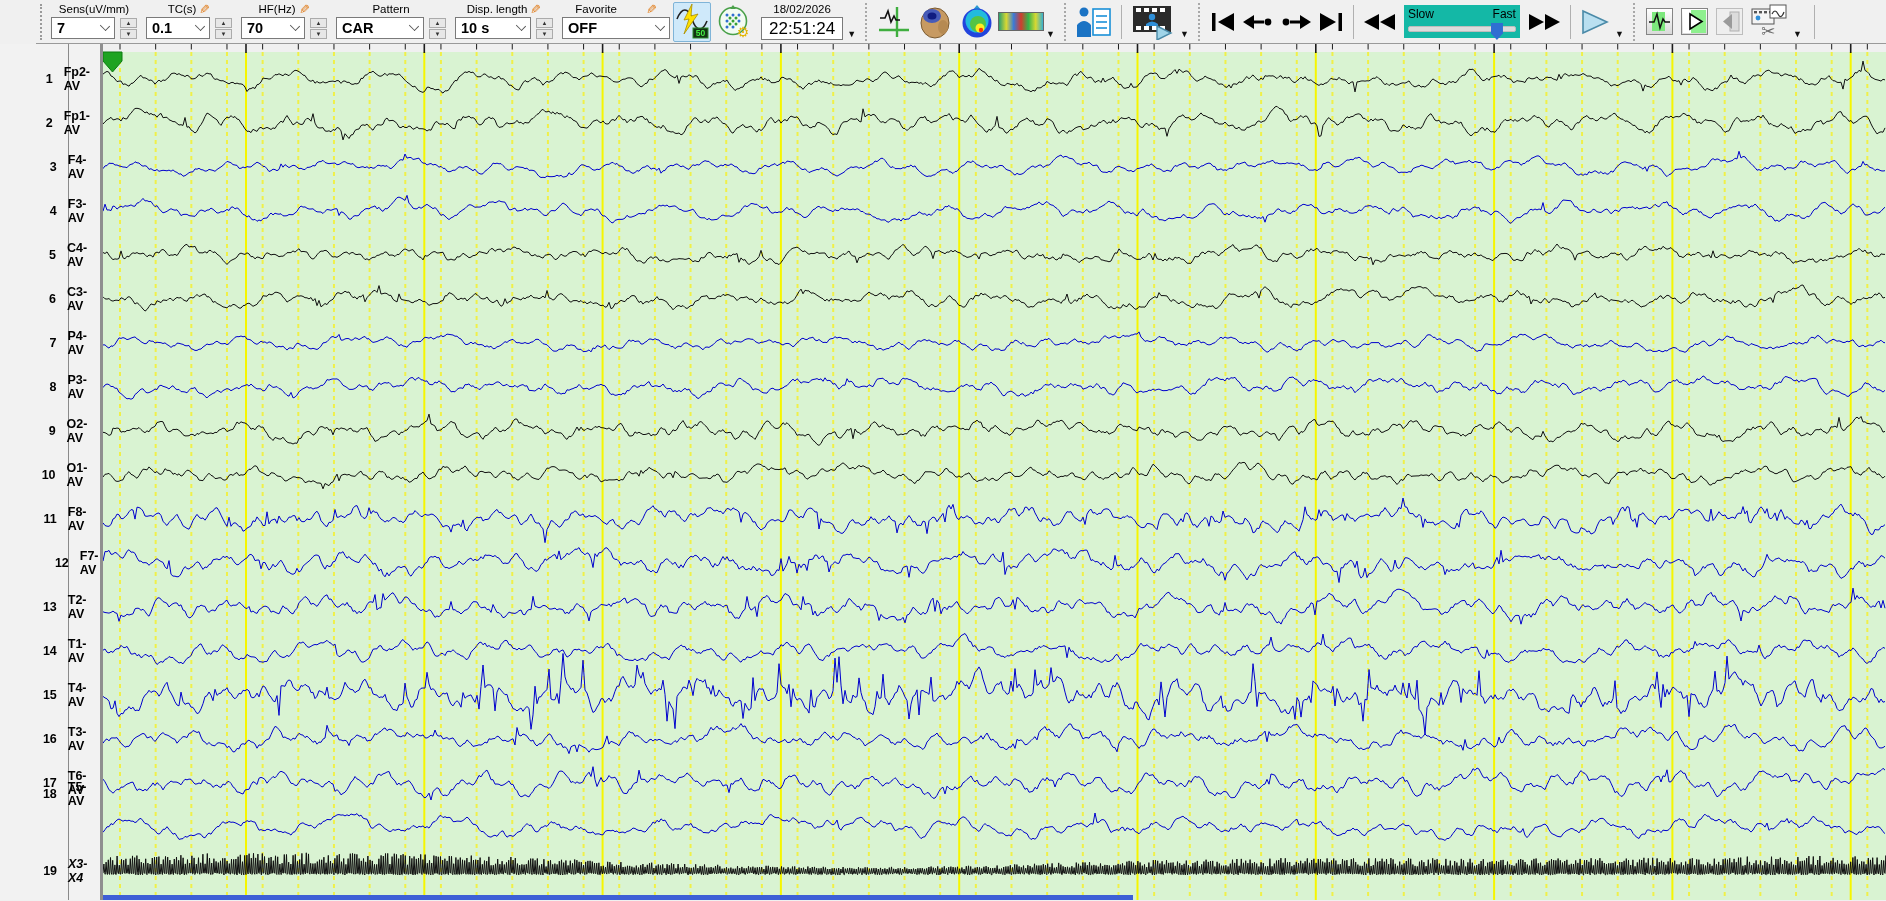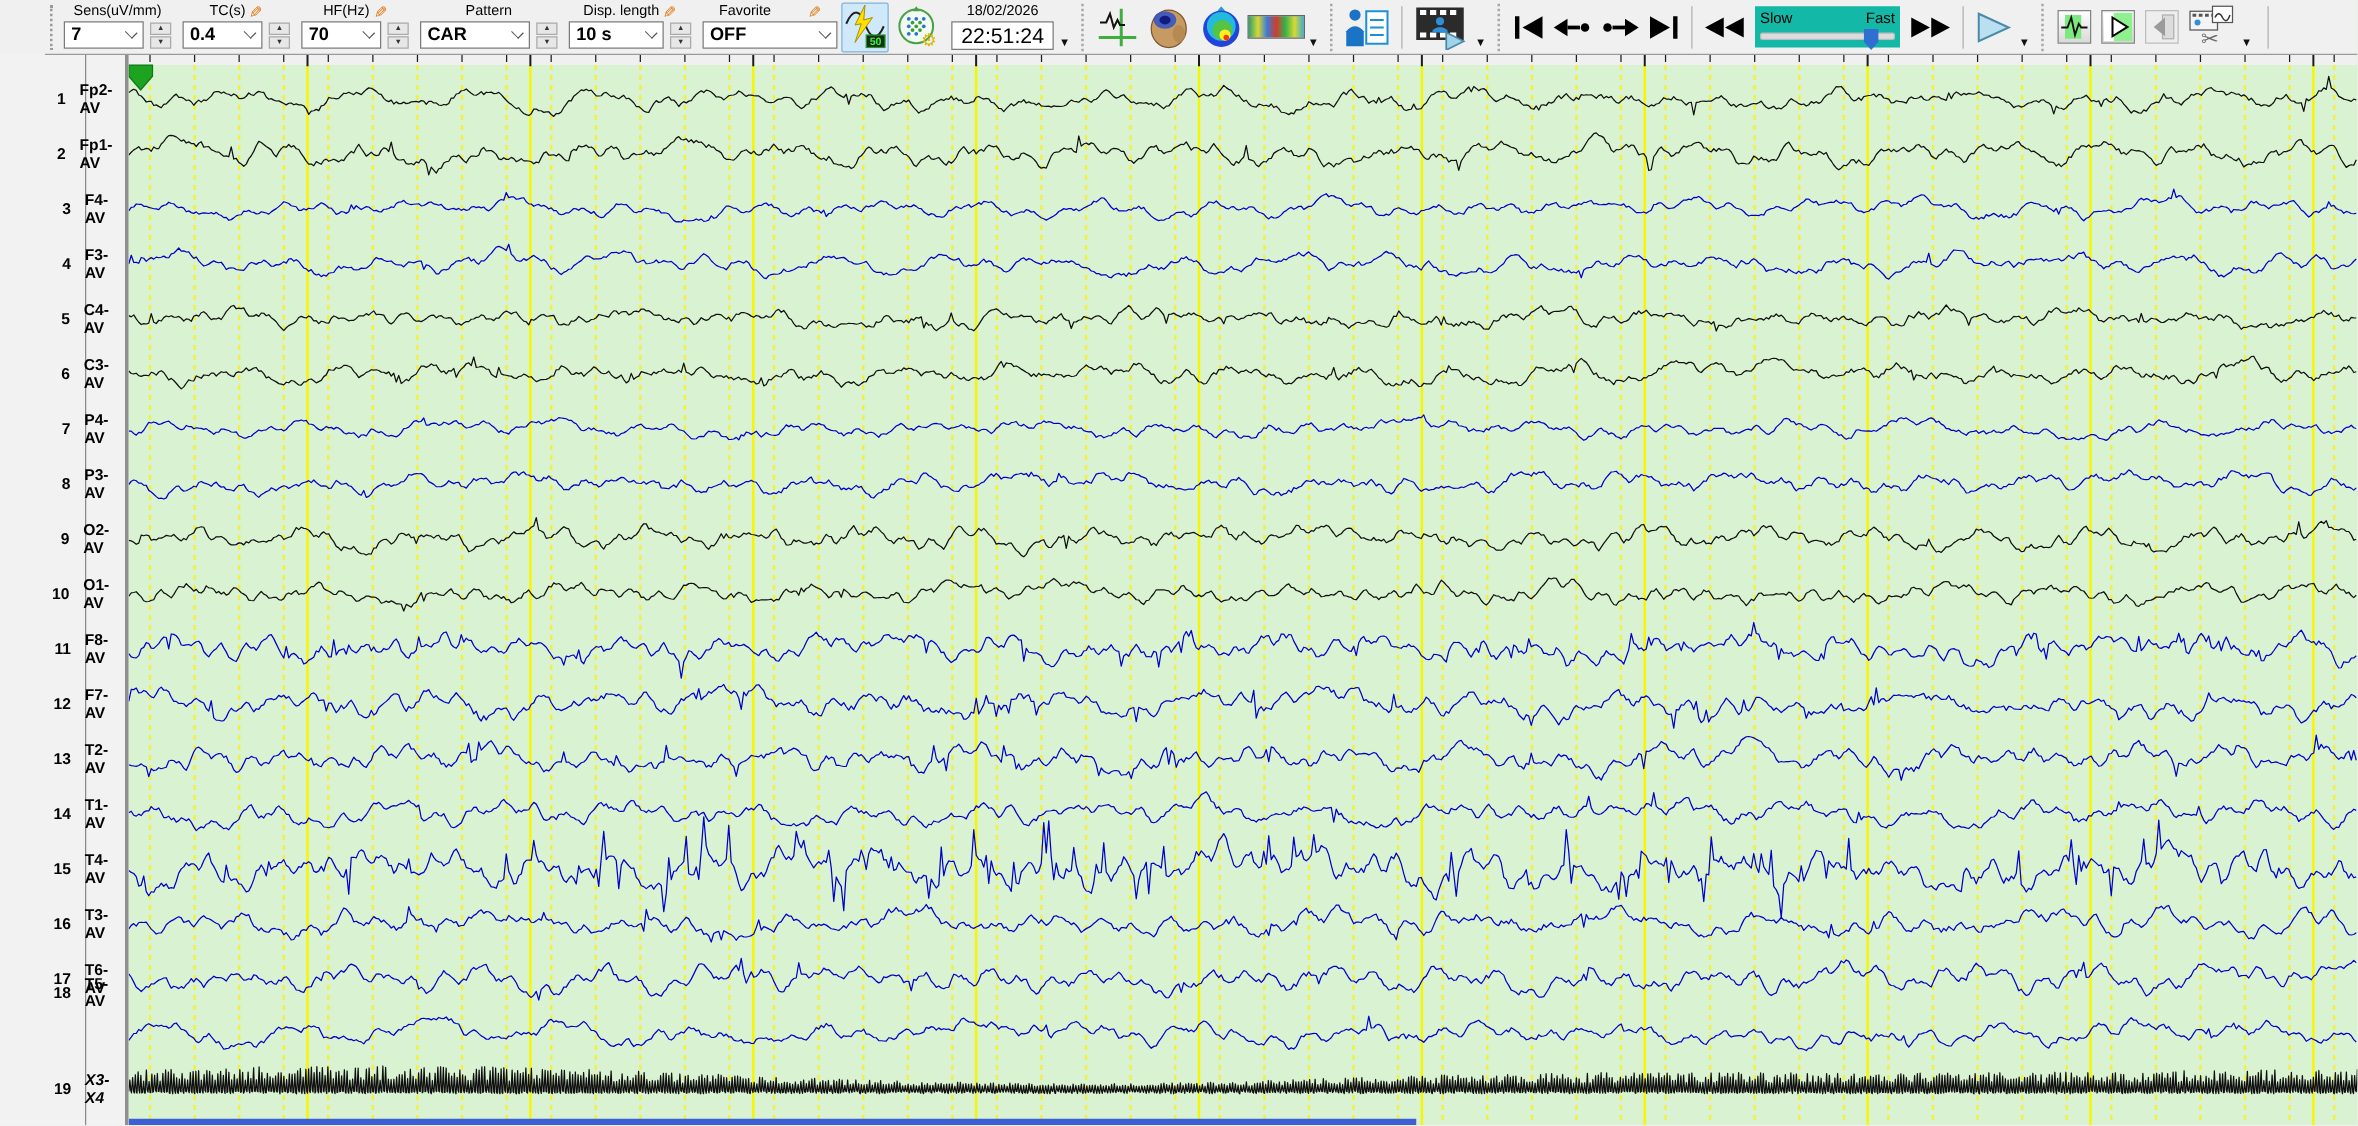--- a/index.html
+++ b/index.html
@@ -76,21 +76,21 @@
     </div>
   </div>
 
   <div class="cg" style="margin-left:8px">
     <div class="cg-label">
         <span>TC(s)</span>
       <span class="pencil">✎</span>
       </div>
     <div class="cg-row">
       <div class="cbox" style="width:64px">
-        <span>0.4</span>
+        <span>0.1</span>
           <span class="chev"></span>
       </div>
       <div class="spin">
         <div>▲</div>
         <div>▼</div>
       </div>
     </div>
   </div>
 
   <div class="cg" style="margin-left:8px">
@@ -408,21 +408,21 @@
         <span class="lbl">O2-AV</span>
       </div>
       <div class="chrow" style="top: 422px;">
         <span class="num">10</span>
         <span class="lbl">O1-AV</span>
       </div>
       <div class="chrow" style="top: 466px;">
         <span class="num">11</span>
         <span class="lbl">F8-AV</span>
       </div>
-      <div class="chrow" style="top: 510px;">
+      <div class="chrow" style="top: 510px; padding-left: 12px;">
         <span class="num">12</span>
         <span class="lbl">F7-AV</span>
       </div>
       <div class="chrow" style="top: 554px;">
         <span class="num">13</span>
         <span class="lbl">T2-AV</span>
       </div>
       <div class="chrow" style="top: 598px;">
         <span class="num">14</span>
         <span class="lbl">T1-AV</span>

